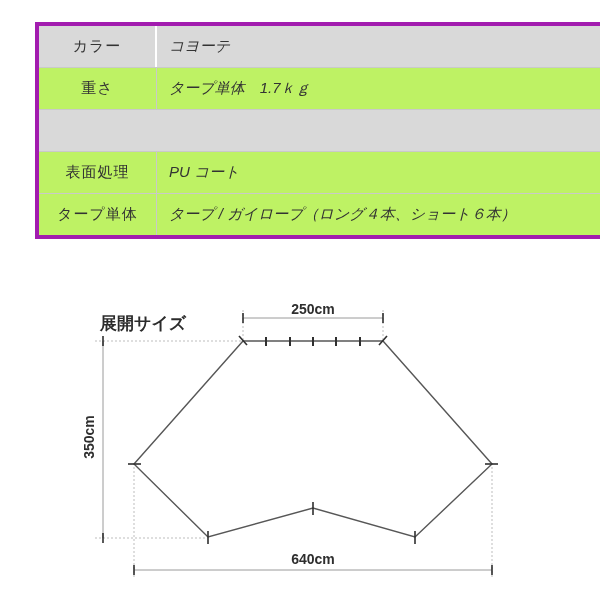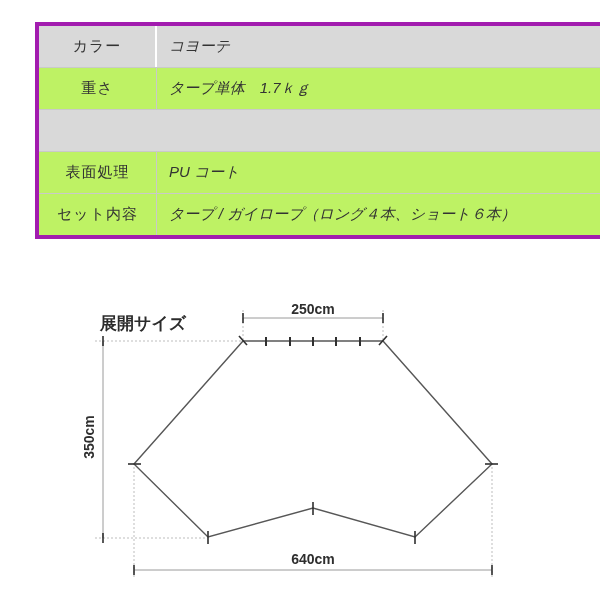--- a/index.html
+++ b/index.html
@@ -94,21 +94,21 @@
       <div class="spec-label">重さ</div>
       <div class="spec-value">タープ単体　1.7ｋｇ</div>
     </div>
     <div class="spec-row gray">
     </div>
     <div class="spec-row">
       <div class="spec-label">表面処理</div>
       <div class="spec-value">PU コート</div>
     </div>
     <div class="spec-row">
-      <div class="spec-label">セット内容</div>
+      <div class="spec-label">タープ単体</div>
       <div class="spec-value">タープ / ガイロープ（ロング４本、ショート６本）</div>
     </div>
   </div>
 
   <svg class="diagram-svg" width="600" height="305" viewBox="0 295 600 305" xmlns="http://www.w3.org/2000/svg">
 
     <text class="diagram-title-text" x="100" y="329">展開サイズ</text>
 
     <line class="dot-line" x1="243" y1="310" x2="243" y2="340"></line>
     <line class="dot-line" x1="383" y1="310" x2="383" y2="340"></line>

